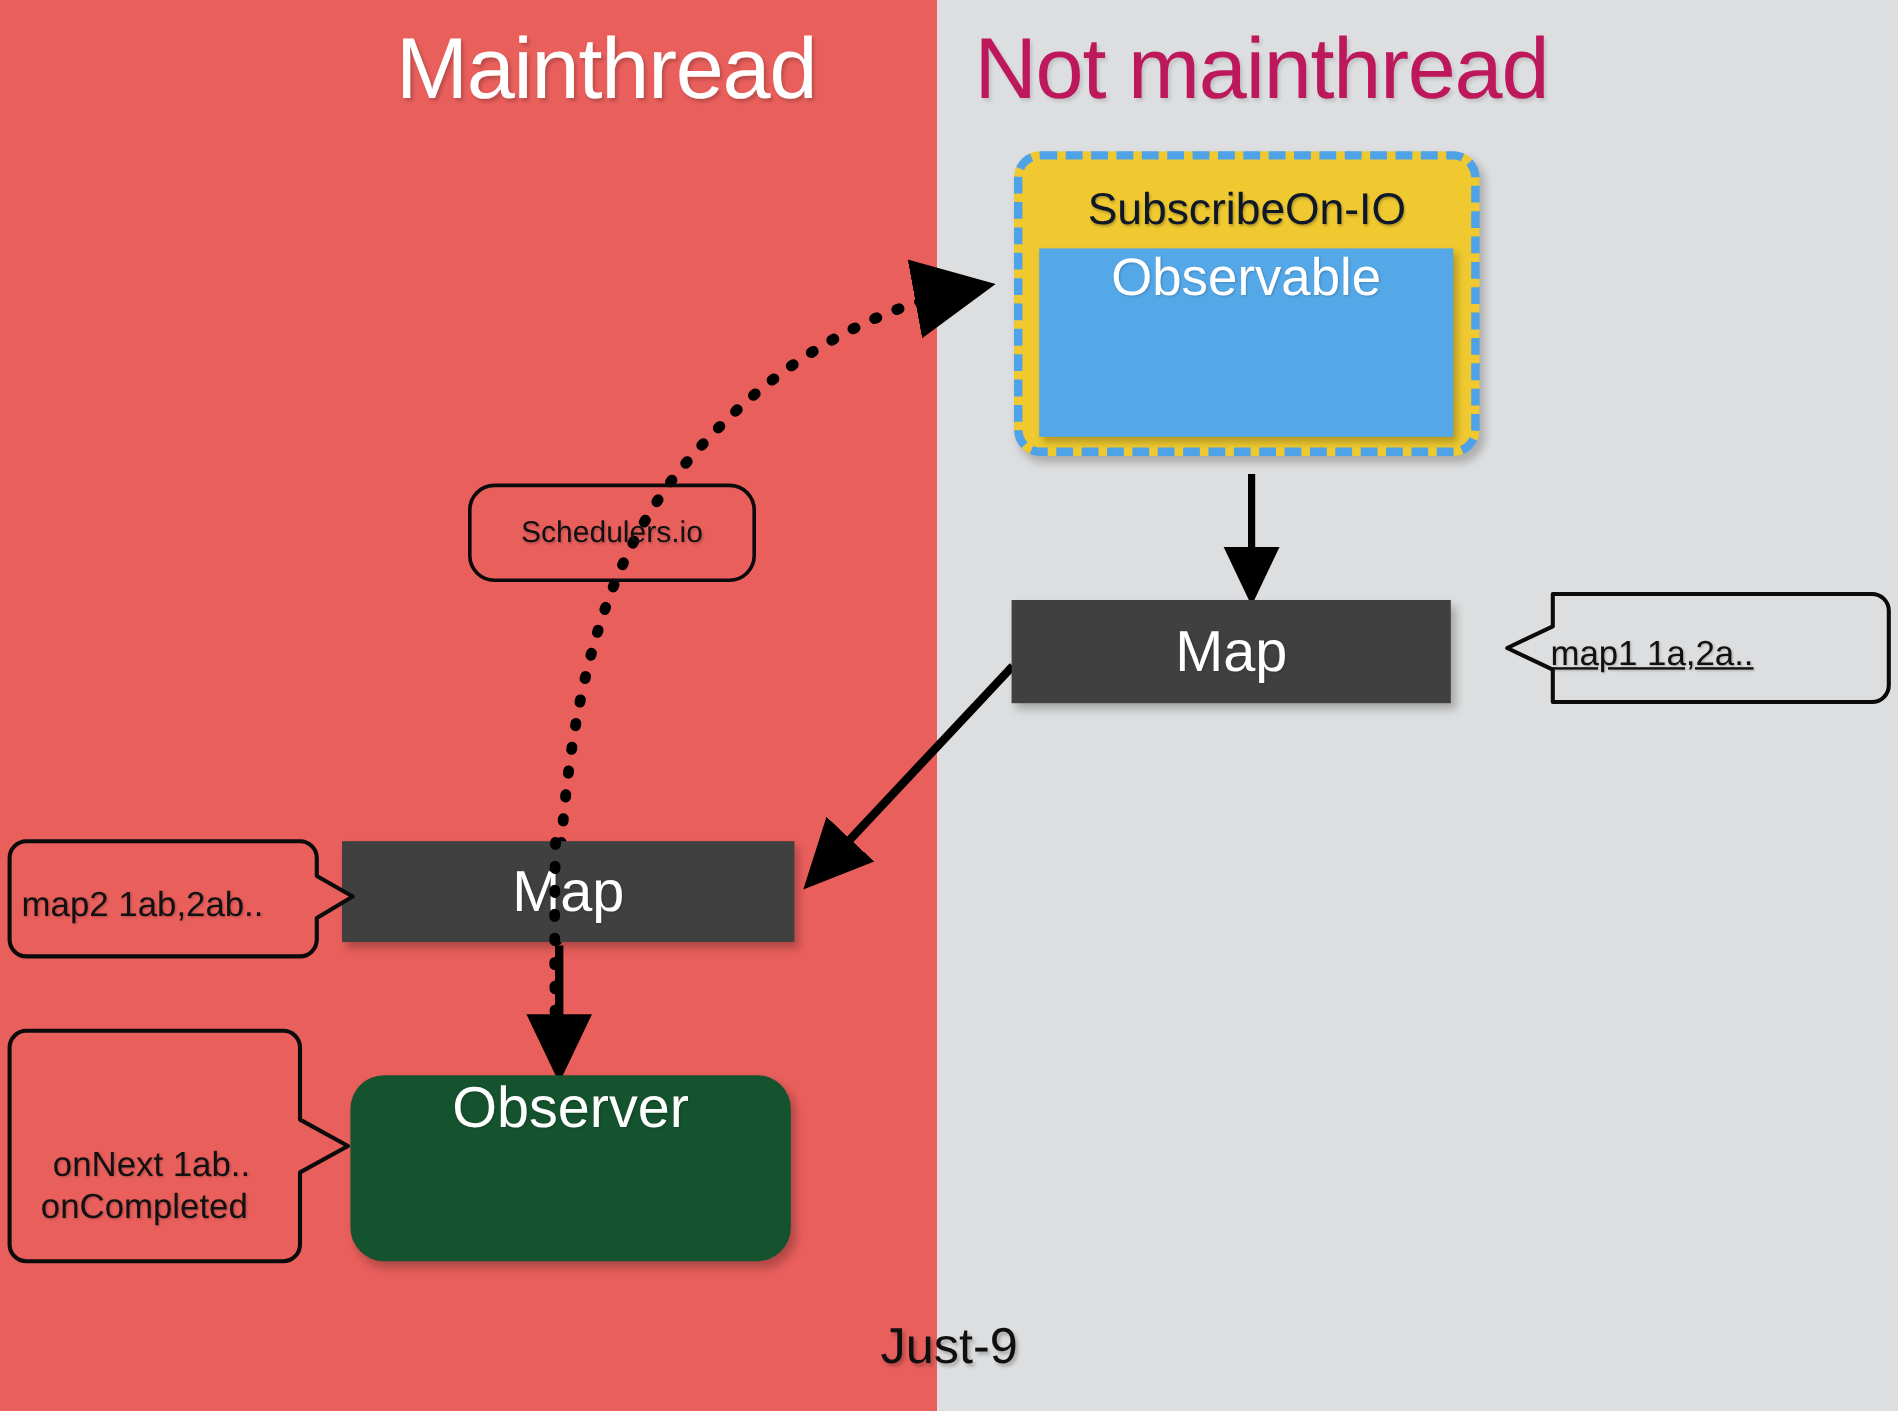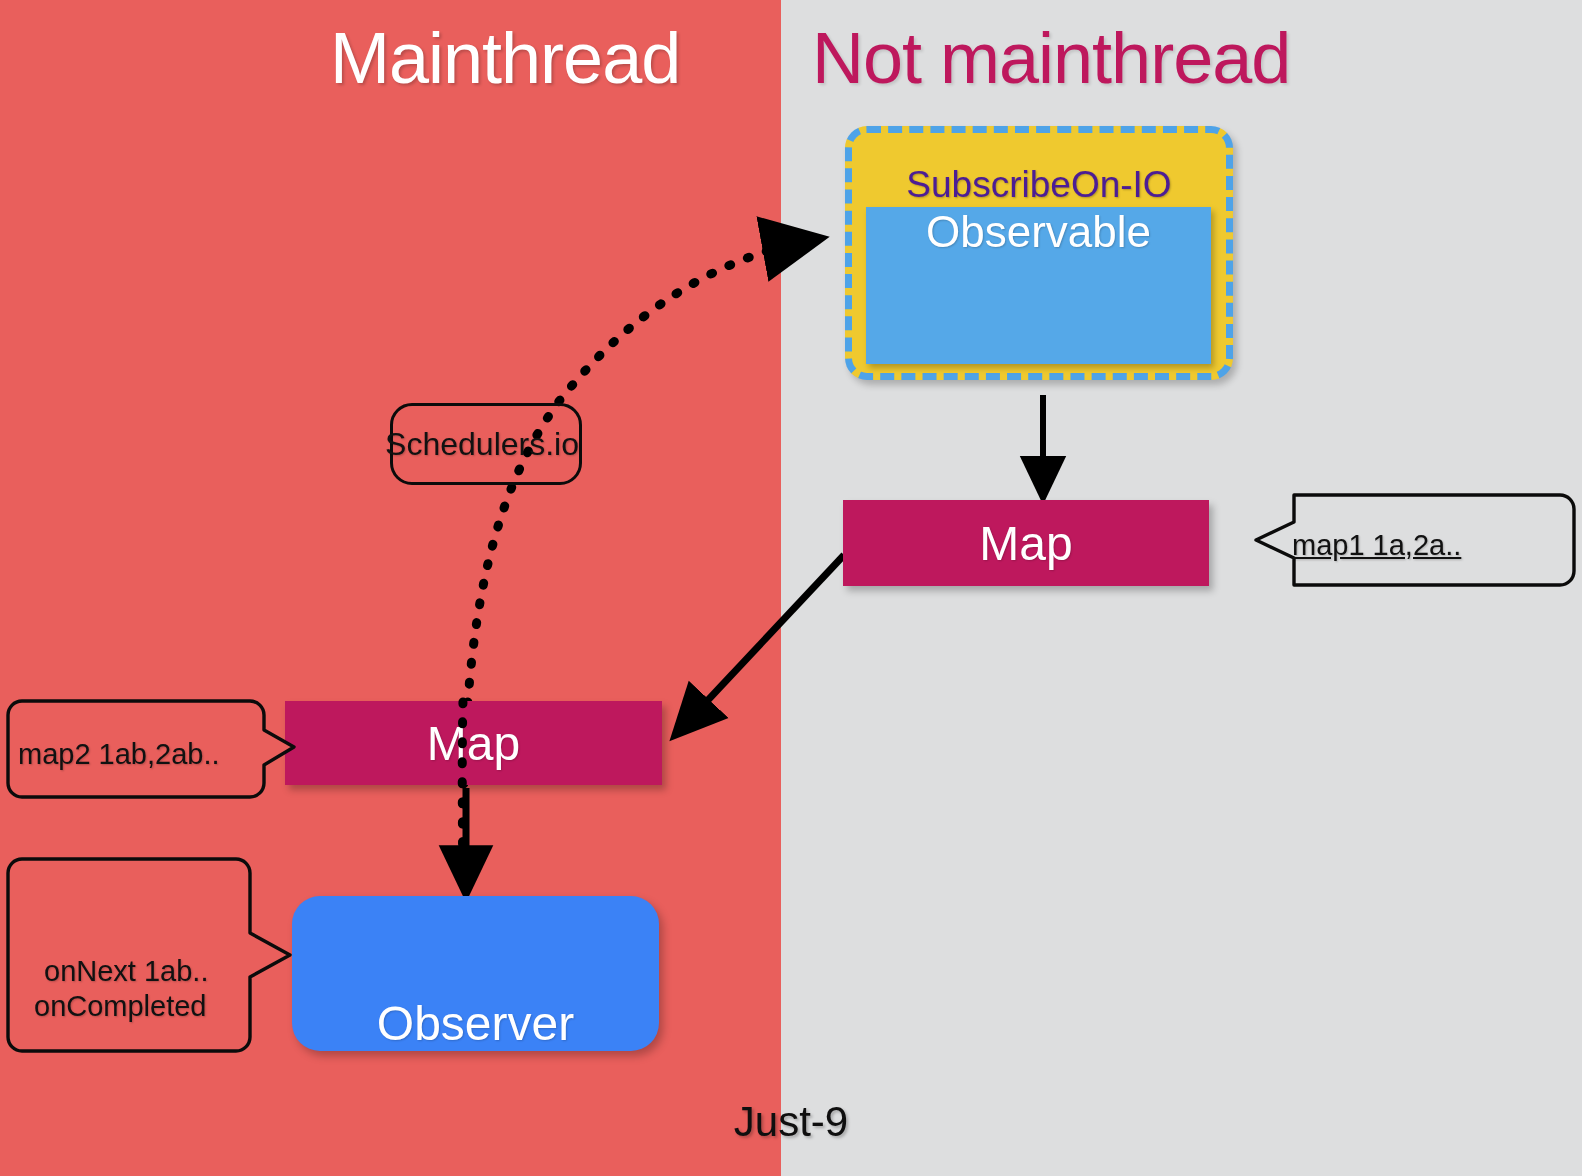--- a/index.html
+++ b/index.html
@@ -54,66 +54,65 @@
     border: 7px dashed #4ea3e8;
     border-radius: 22px;
     box-sizing: border-box;
     box-shadow: 4px 5px 7px rgba(0,0,0,0.22);
   }
   #subscribe-label {
     position: absolute;
     left: 0; right: 0; top: 21px;
     text-align: center;
     font-size: 37px;
-    color: #4c1d95;
+    color: #0f172a;
     text-shadow: 1px 1px 2px rgba(0,0,0,0.25);
-    margin-top: 10px;
   }
   #observable-box {
     position: absolute;
     left: 14px; top: 74px;
     width: 345px; height: 157px;
     background: #55a8e8;
     box-shadow: 3px 4px 6px rgba(0,0,0,0.25);
     display: flex;
     justify-content: center;
   }
   #observable-label {
     font-size: 44px;
     color: #ffffff;
     text-shadow: 1px 1px 2px rgba(0,0,0,0.20);
   }
 
   
   .map-box {
     position: absolute;
-    background: #be185d;
+    background: #404040;
     box-shadow: 4px 5px 7px rgba(0,0,0,0.25);
     display: flex;
     align-items: center;
     justify-content: center;
   }
   .map-label {
     font-size: 48px;
     color: #ffffff;
     text-shadow: 1px 1px 2px rgba(0,0,0,0.18);
   }
   #map-right { left: 843px; top: 500px; width: 366px; height: 86px; }
   #map-left  { left: 285px; top: 701px; width: 377px; height: 84px; }
 
   
   #observer-box {
     position: absolute;
     left: 292px; top: 896px;
     width: 367px; height: 155px;
-    background: #3b82f6;
+    background: #14532d;
     border-radius: 28px;
     box-shadow: 4px 5px 8px rgba(0,0,0,0.25);
     display: flex;
-    align-items: flex-end;
+    align-items: flex-start;
     justify-content: center;
   }
   #observer-label {
     font-size: 48px;
     color: #ffffff;
     text-shadow: 1px 1px 2px rgba(0,0,0,0.18);
   }
 
   
   .pill {
@@ -122,24 +121,23 @@
     border-radius: 22px;
     display: flex;
     align-items: center;
     justify-content: center;
     text-align: center;
     color: #111111;
     text-shadow: 1px 1px 2px rgba(0,0,0,0.22);
   }
   #pill-schedulers {
     left: 390px; top: 403px;
-    width: 192px; height: 82px;
+    width: 240px; height: 82px;
     border: 3px solid #0b0b0b;
-    font-size: 32px;
-    justify-content: flex-end;
+    font-size: 25px;
   }
   #pill-android {
     left: 618px; top: 602px;
     width: 248px; height: 78px;
     border: 5px dotted #0b0b0b;
     font-size: 22px;
     line-height: 1.18;
   }
 
   

